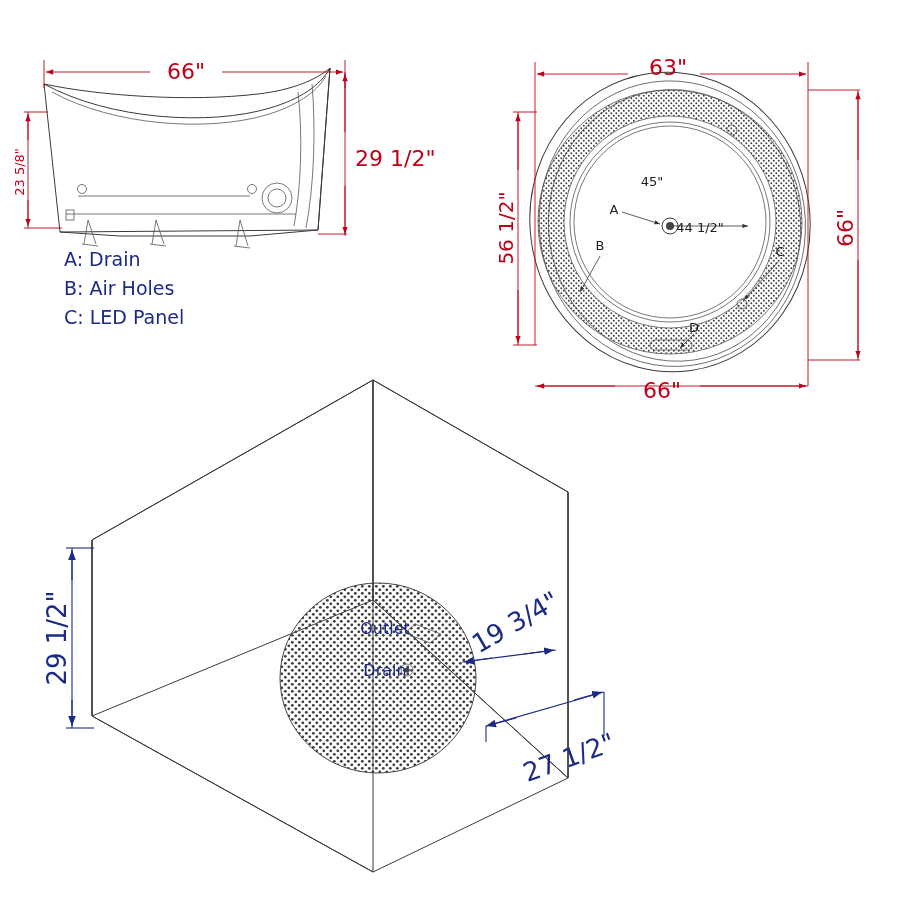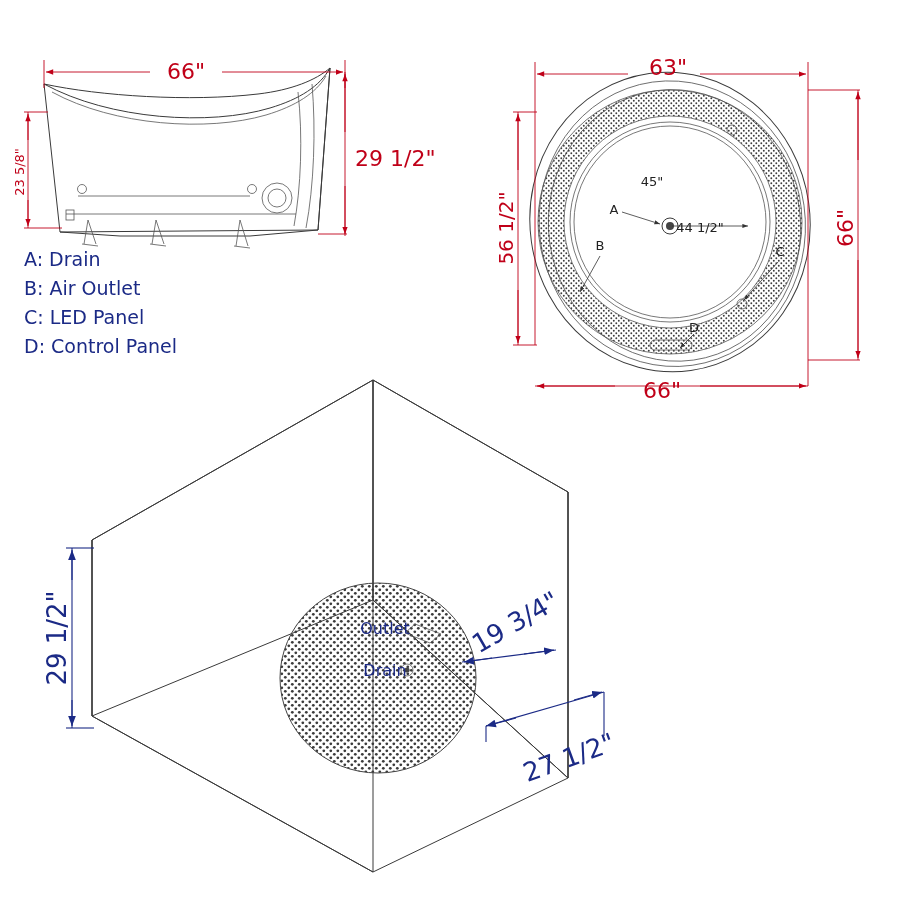--- a/index.html
+++ b/index.html
@@ -30,20 +30,21 @@
     position: absolute;
     left: 24px;
     top: 245px;
     width: 260px;
   }
   .legend-item {
     color: #1b2a86;
     font-size: 19px;
     line-height: 29px;
     white-space: nowrap;
+    margin-left: 40px;
   }
   .dim-text {
     fill: #c00018;
     font-family: "DejaVu Sans", sans-serif;
   }
   .dim-text-blue {
     fill: #1b2a86;
     font-family: "DejaVu Sans", sans-serif;
   }
   .lbl {
@@ -155,23 +156,22 @@
     <line class="dimline" x1="28" y1="112" x2="28" y2="228"></line>
     <line class="dimline" x1="28" y1="114" x2="28" y2="140" marker-start="url(#arrL)"></line>
     <line class="dimline" x1="28" y1="200" x2="28" y2="226" marker-end="url(#arrR)"></line>
     <line class="dimline" x1="24" y1="112" x2="48" y2="112"></line>
     <line class="dimline" x1="24" y1="228" x2="62" y2="228"></line>
     <text class="dim-text" x="24" y="172" font-size="13" text-anchor="middle" transform="rotate(-90 24 172)">23 5/8"</text>
   </svg>
 
   <div class="legend">
     <div class="legend-item">A: Drain</div>
-    <div class="legend-item">B: Air Outlet</div>
+    <div class="legend-item">B: Air Holes</div>
     <div class="legend-item">C: LED Panel</div>
-    <div class="legend-item">D: Control Panel</div>
   </div>
 
   <svg class="layer" viewBox="0 0 900 900">
 
     <g transform="translate(670,222)">
       <ellipse class="outline" cx="0" cy="0" rx="140" ry="150" transform="rotate(-8)" fill="#ffffff"></ellipse>
       <ellipse class="outline-thin" cx="2" cy="2" rx="133" ry="143" transform="rotate(-8)" fill="none"></ellipse>
       <ellipse class="outline-thin" cx="4" cy="4" rx="126" ry="136" transform="rotate(-8)" fill="none"></ellipse>
 
       <circle cx="0" cy="0" r="119" fill="none" stroke="url(#dotsRing)" stroke-width="26"></circle>

